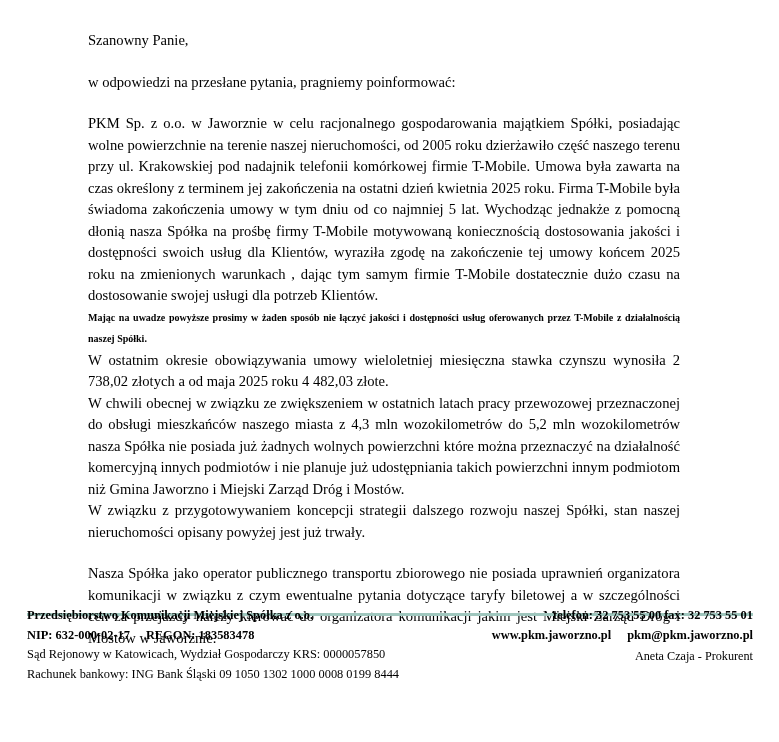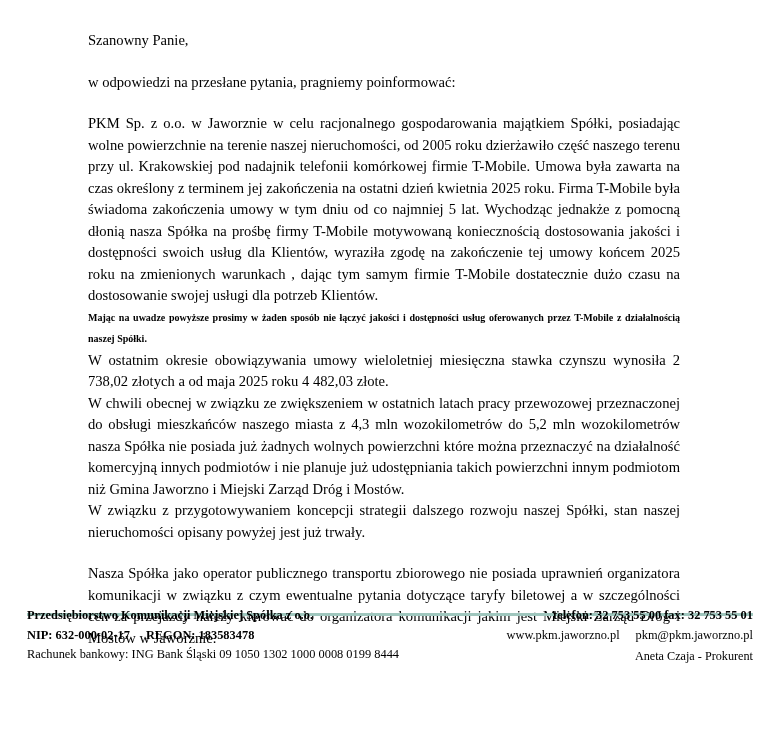--- a/index.html
+++ b/index.html
@@ -77,21 +77,21 @@
     text-align: right;
   }
   .footer-left .line,
   .footer-right .line {
     white-space: nowrap;
   }
   .f-bold {
     font-weight: bold;
   }
   .f-mail {
-    font-weight: normal;
+    font-weight: bold;
   }
   .gap-sm {
     display: inline-block;
     width: 16px;
   }
   .people {
     margin-top: 2px;
     font-size: 12.2px;
     line-height: 18px;
   }
@@ -124,20 +124,21 @@
   <div class="footer-rule"></div>
 
   <div class="footer">
     <div class="footer-cols">
 
       <div class="footer-left">
         <div class="line f-bold">Przedsiębiorstwo Komunikacji Miejskiej Spółka z o.o.</div>
         <div class="line">
           <span class="f-bold">NIP: 632-000-02-17</span><span class="gap-sm"></span><span class="f-bold">REGON: 183583478</span>
         </div>
+        <div class="line">Sąd Rejonowy w Katowicach, Wydział Gospodarczy KRS: 0000057850</div>
         <div class="line">Rachunek bankowy: ING Bank Śląski  09 1050 1302 1000 0008 0199 8444</div>
       </div>
 
       <div class="footer-right">
         <div class="line f-bold">telefon: 32 753 55 00     fax: 32 753 55 01</div>
         <div class="line">
           <span class="f-mail">www.pkm.jaworzno.pl</span><span class="gap-sm"></span><span class="f-mail">pkm@pkm.jaworzno.pl</span>
         </div>
         <div class="people">Aneta Czaja - Prokurent</div>
       </div>

